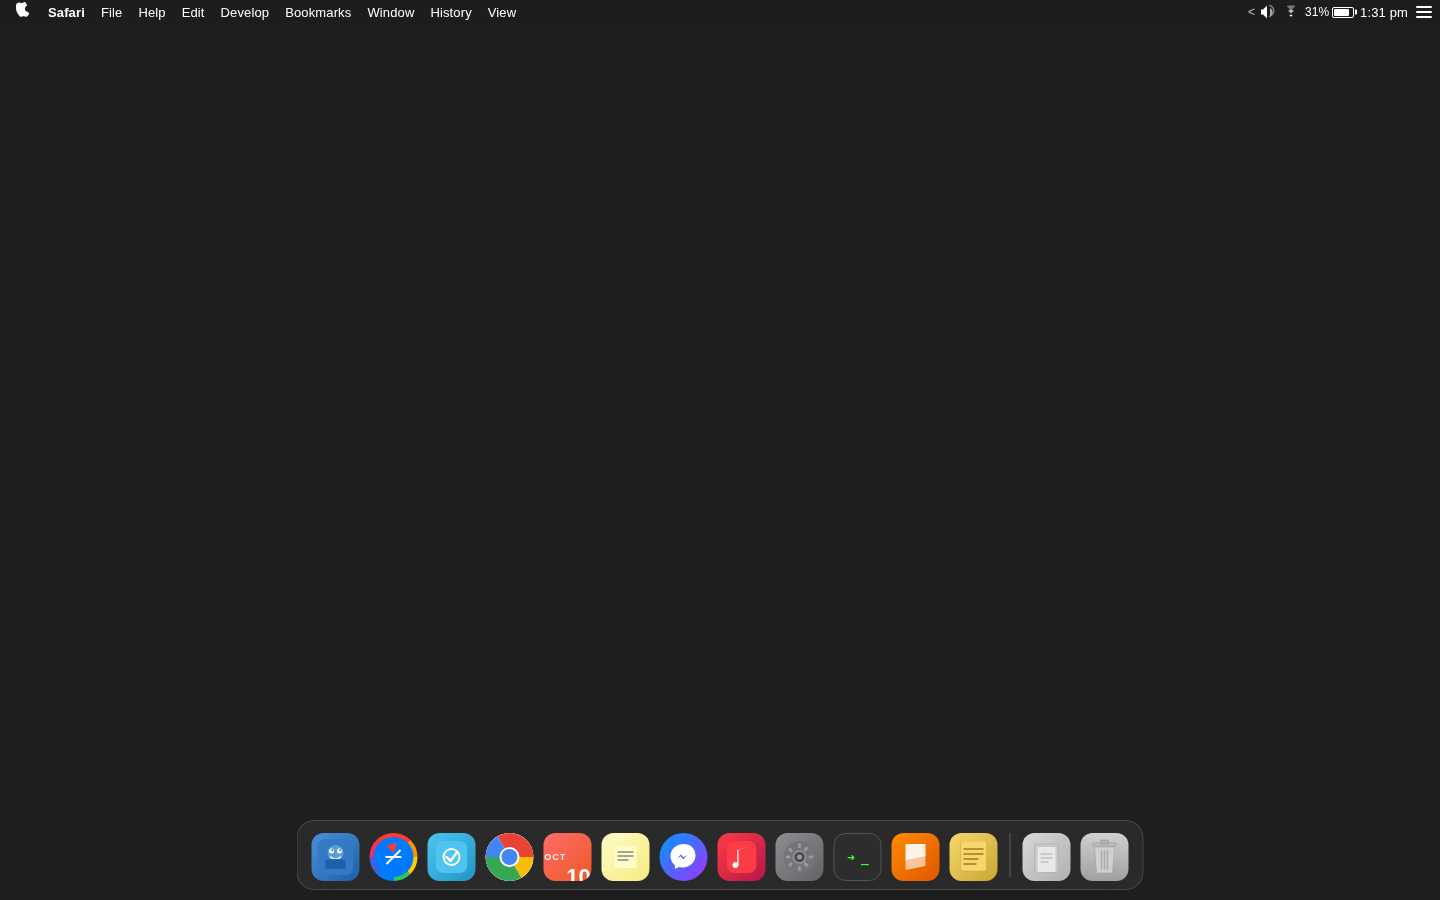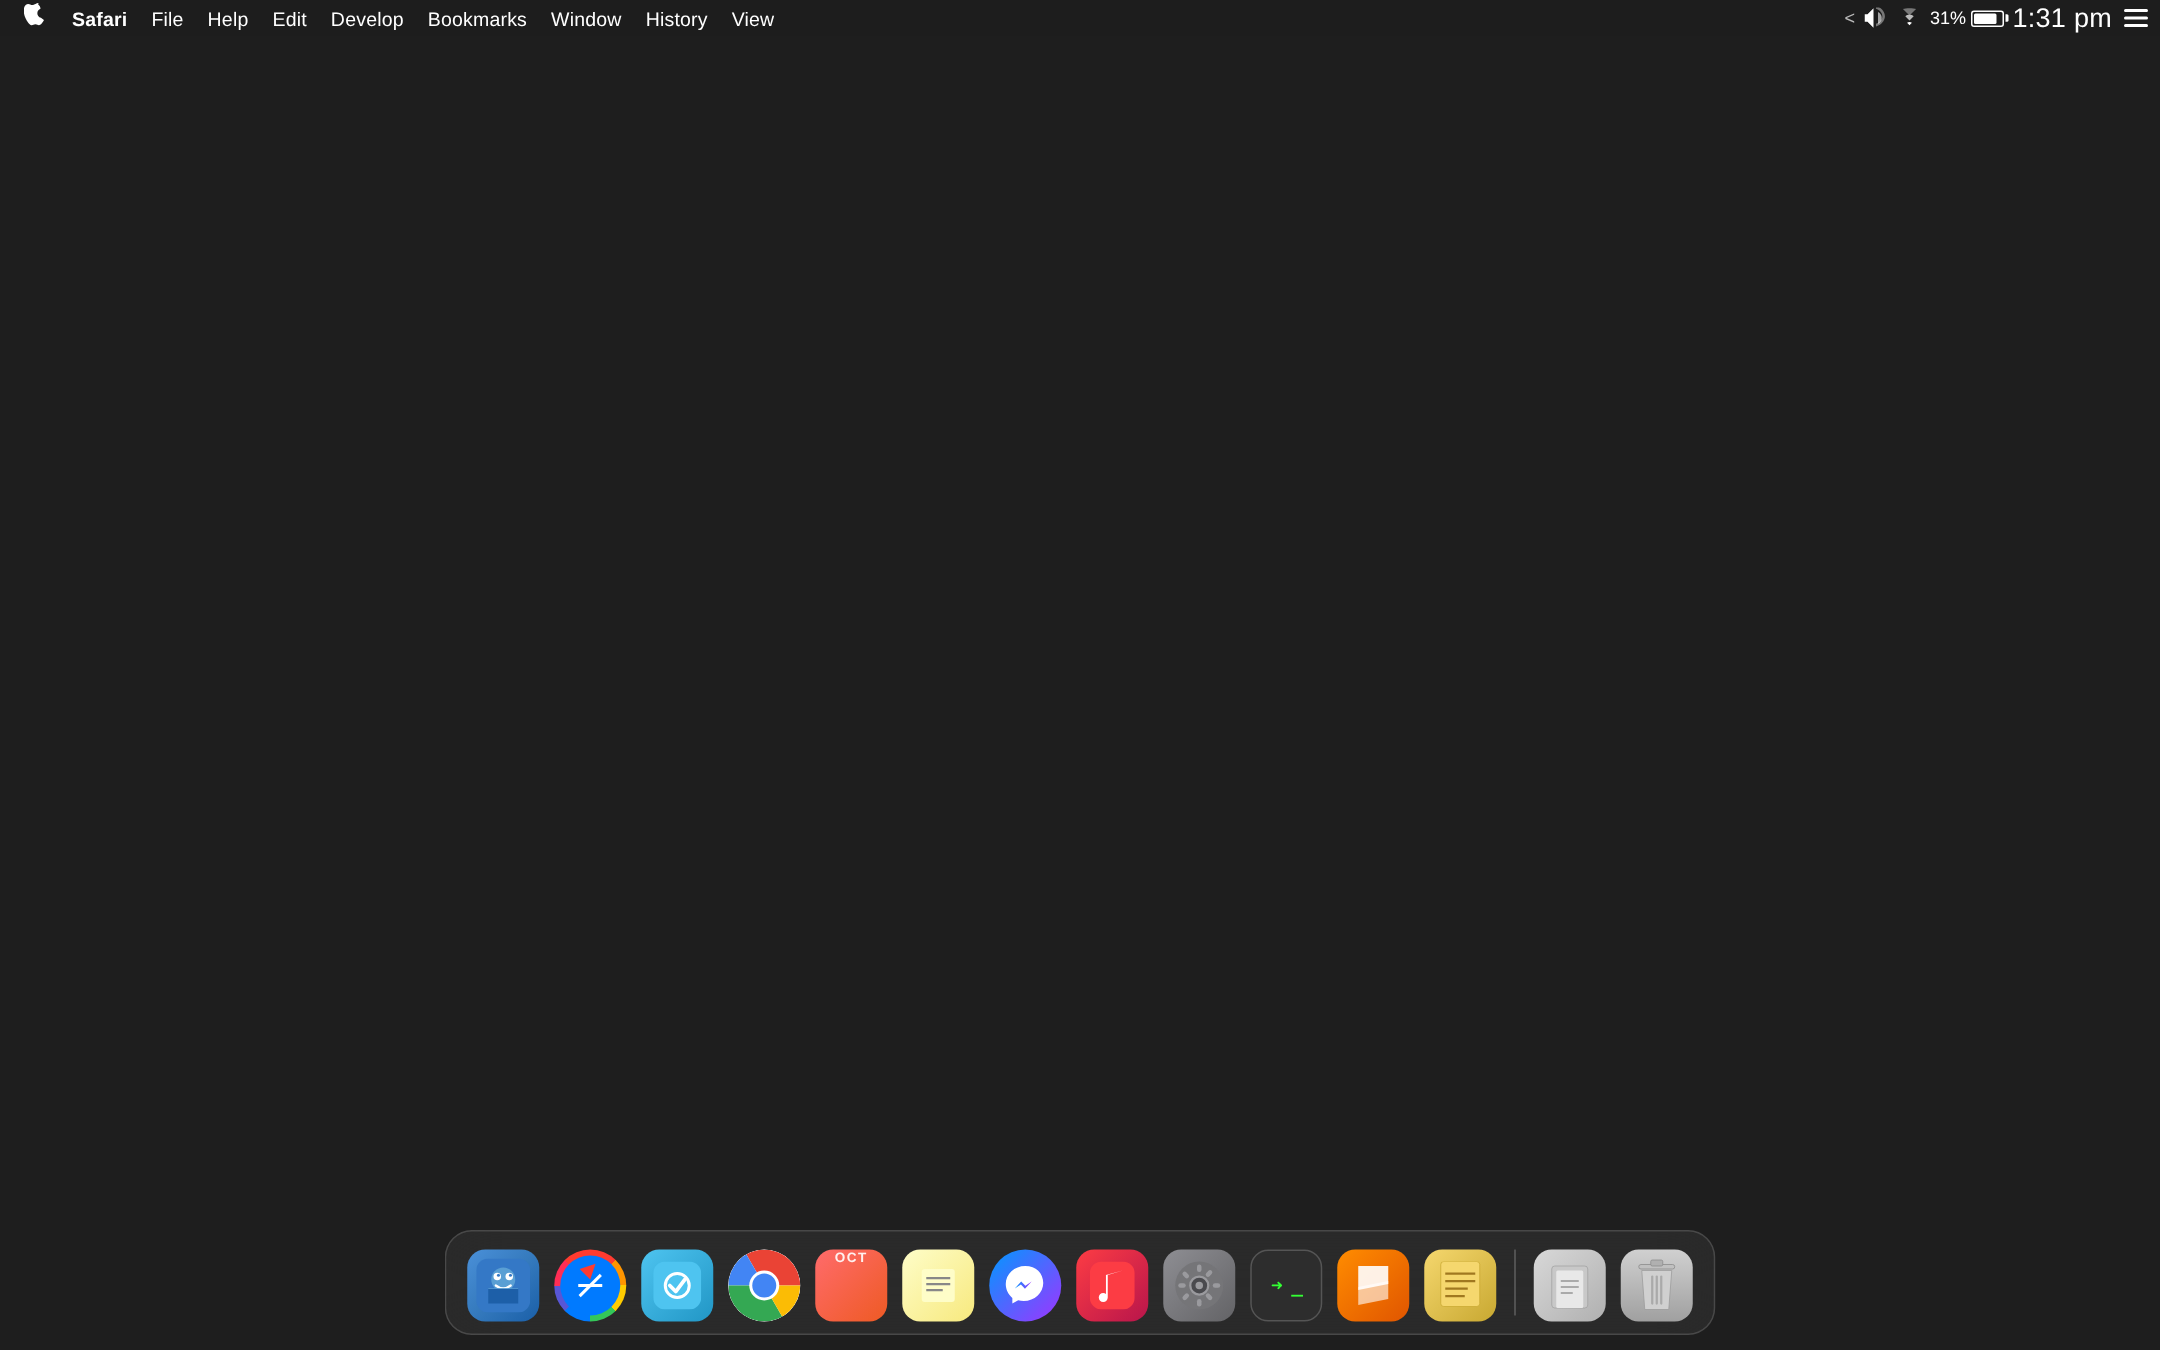--- a/index.html
+++ b/index.html
@@ -111,21 +111,21 @@
       width: 85%;
     }
 
     .wifi-icon {
       display: inline-flex;
       align-items: center;
       font-size: 14px;
     }
 
     .clock {
-      font-size: 18px;
+      font-size: 13px;
       font-weight: 400;
       letter-spacing: 0.01em;
     }
 
     
     #desktop {
       position: absolute;
       top: 24px;
       left: 0;
       width: 100%;
@@ -310,21 +310,21 @@
         <path d="M24 24 L12 3.2 A24 24 0 0 0 0 24 Z" fill="#4285F4"></path>
         <path d="M24 24 L0 24 A24 24 0 0 0 36 44.8 Z" fill="#34A853"></path>
         <path d="M24 24 L36 44.8 A24 24 0 0 0 48 24 Z" fill="#FBBC05"></path>
         <circle cx="24" cy="24" r="10" fill="white"></circle>
         <circle cx="24" cy="24" r="8" fill="#4285F4"></circle>
       </svg>
     </div>
   </div>
 
   <div class="dock-item" title="Fantastical">
-    <div class="dock-icon icon-fantastical" style="display:flex; flex-direction:column; align-items:center; justify-content:space-between; background:linear-gradient(135deg, #ff6b6b 0%, #ee5a24 100%);">
+    <div class="dock-icon icon-fantastical" style="display:flex; align-items:center; justify-content:center; background:linear-gradient(135deg, #ff6b6b 0%, #ee5a24 100%);">
       <div style="color:white; font-size:9px; font-weight:600; letter-spacing:1px; text-transform:uppercase; opacity:0.9; margin-bottom:1px;">OCT</div>
       <div style="color:white; font-size:22px; font-weight:700; line-height:1;margin-top:40px;">10</div>
     </div>
   </div>
 
   <div class="dock-item" title="Notes">
     <div class="dock-icon" style="background:linear-gradient(135deg, #fefdc8 0%, #f7e97e 100%); display:flex; align-items:center; justify-content:center;">
       <svg width="30" height="30" viewBox="0 0 30 30">
         <rect x="4" y="4" width="22" height="22" rx="2" fill="#fefdc8"></rect>
         <line x1="7" y1="10" x2="23" y2="10" stroke="#888" stroke-width="1.5"></line>

